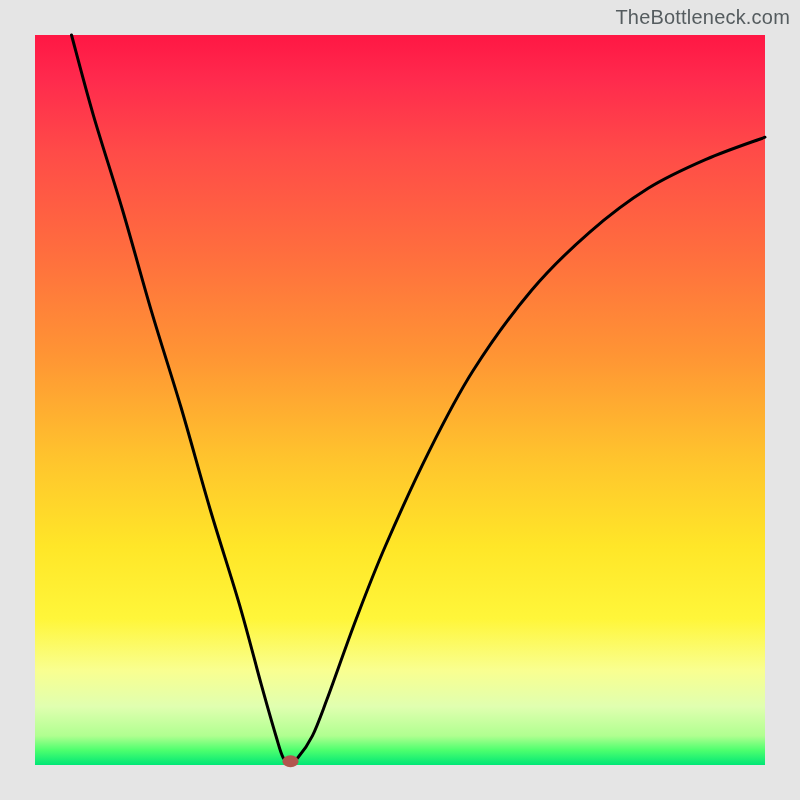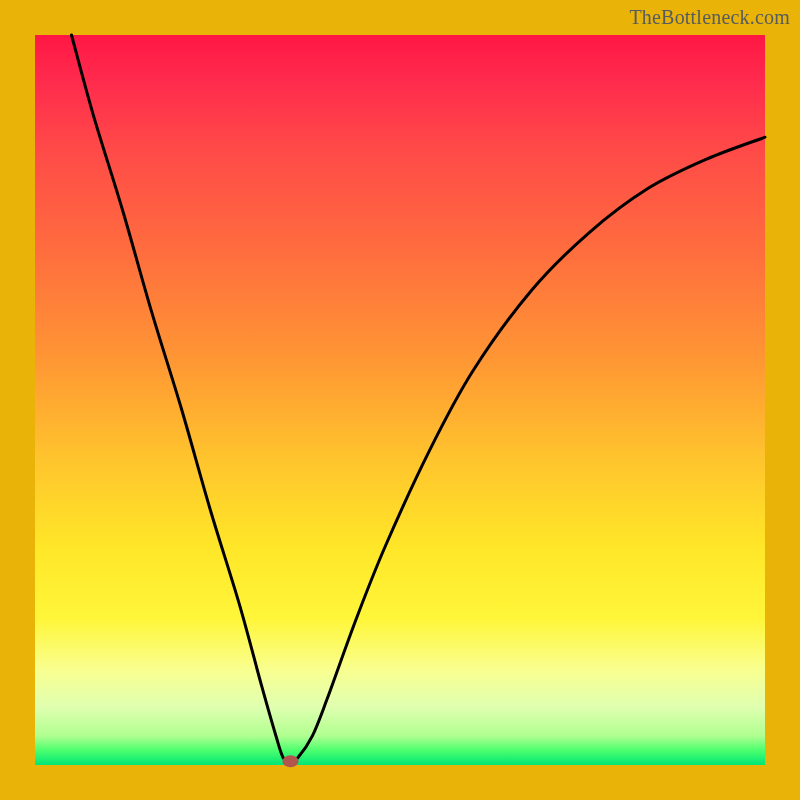--- a/index.html
+++ b/index.html
@@ -8,22 +8,21 @@
     width: 800px;
     height: 800px;
     background: #000;
     font-family: Arial, Helvetica, sans-serif;
     overflow: hidden;
   }
   .stage {
     position: relative;
     width: 800px;
     height: 800px;
-    background: #eab308;
-    font-family: Liberation Serif, serif;
+    background: #e5e5e5;
   }
   .plot-area {
     position: absolute;
     left: 35px;
     top: 35px;
     width: 730px;
     height: 730px;
     
     background: linear-gradient(
       to bottom,

